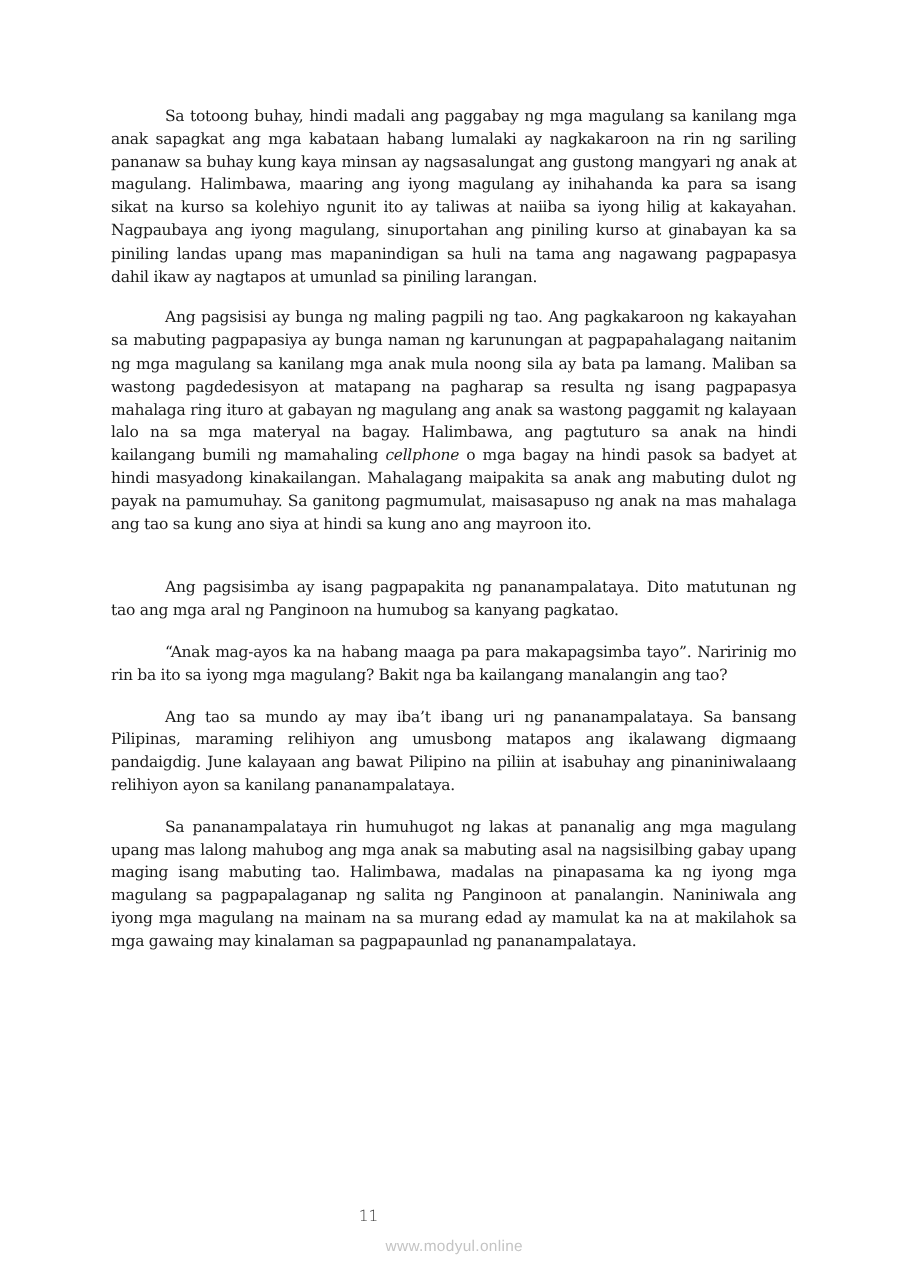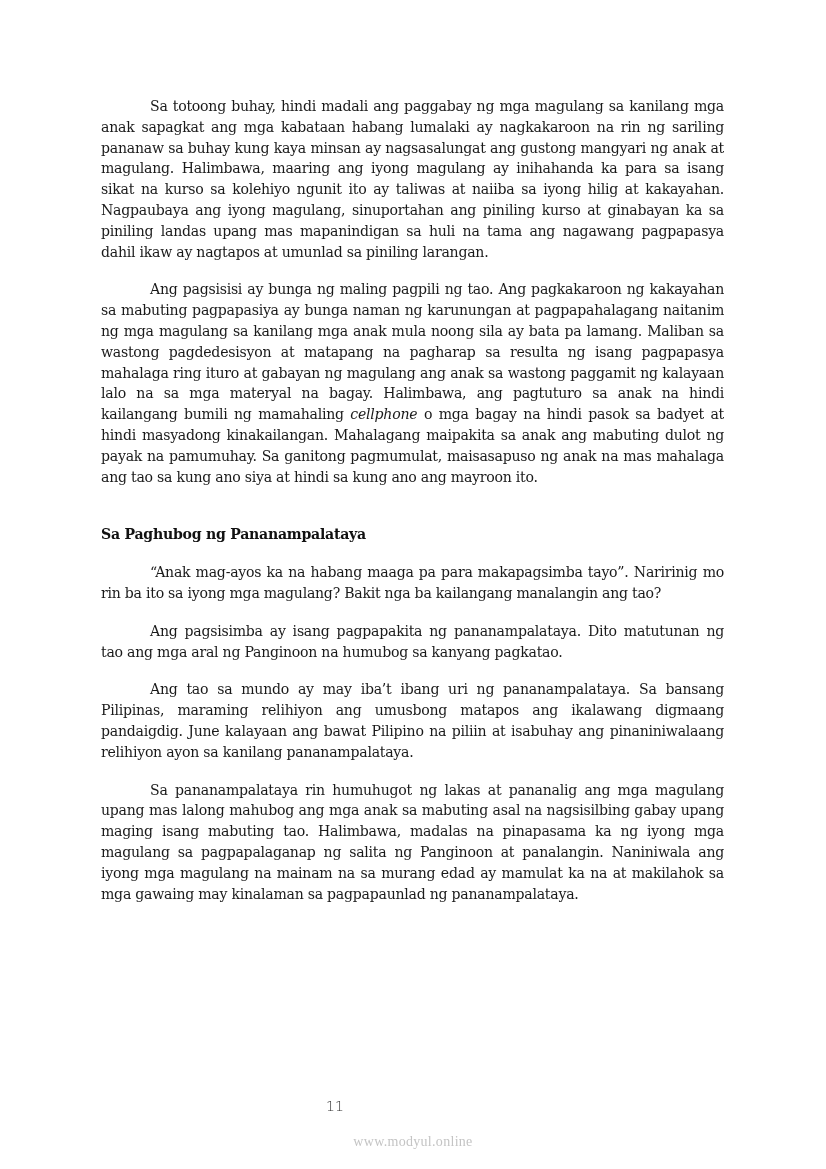--- a/index.html
+++ b/index.html
@@ -53,41 +53,39 @@
       font-size: 14px;
       color: #333333;
       font-weight: 300;
     }
     .watermark {
       position: absolute;
       left: 0;
       width: 826px;
       top: 1124px;
       text-align: center;
-      font-family: Liberation Serif, serif;
+      font-family: Liberation Sans, sans-serif;
       font-size: 14px;
       color: #c4c4c4;
       letter-spacing: 0.3px;
-      margin-top: 10px;
     }
   </style>
 </head>
 <body>
 
 <div class="page">
   <section>
     <p class="para">Sa totoong buhay, hindi madali ang paggabay ng mga magulang sa kanilang mga anak sapagkat ang mga kabataan habang lumalaki ay nagkakaroon na rin ng sariling pananaw sa buhay kung kaya minsan ay nagsasalungat ang gustong mangyari ng anak at magulang. Halimbawa, maaring ang iyong magulang ay inihahanda ka para sa isang sikat na kurso sa kolehiyo ngunit ito ay taliwas at naiiba sa iyong hilig at kakayahan. Nagpaubaya ang iyong magulang, sinuportahan ang piniling kurso at ginabayan ka sa piniling landas upang mas mapanindigan sa huli na tama ang nagawang pagpapasya dahil ikaw ay nagtapos at umunlad sa piniling larangan.</p>
     <p class="para"><span>Ang pagsisisi ay bunga ng maling pagpili ng tao. Ang pagkakaroon ng kakayahan sa mabuting pagpapasiya ay bunga naman ng karunungan at pagpapahalagang naitanim ng mga magulang sa kanilang mga anak mula noong sila ay bata pa lamang. Maliban sa wastong pagdedesisyon at matapang na pagharap sa resulta ng isang pagpapasya mahalaga ring ituro at gabayan ng magulang ang anak sa wastong paggamit ng kalayaan lalo na sa mga materyal na bagay. Halimbawa, ang pagtuturo sa anak na hindi kailangang bumili ng mamahaling </span><em>cellphone</em><span> o mga bagay na hindi pasok sa badyet at hindi masyadong kinakailangan. Mahalagang maipakita sa anak ang mabuting dulot ng payak na pamumuhay. Sa ganitong pagmumulat, maisasapuso ng anak na mas mahalaga ang tao sa kung ano siya at hindi sa kung ano ang mayroon ito.</span></p>
   </section>
 
   <div class="gap-before-heading"></div>
 
   <section>
-    <h2 class="section-heading">Sa Paghubog ng Pananampalataya</h2>
+    <p class="para">Ang pagsisimba ay isang pagpapakita ng pananampalataya. Dito matutunan ng tao ang mga aral ng Panginoon na humubog sa kanyang pagkatao.</p>
     <p class="para">“Anak mag-ayos ka na habang maaga pa para makapagsimba tayo”.  Naririnig mo rin ba ito sa iyong mga magulang? Bakit nga ba kailangang manalangin ang tao?</p>
-    <p class="para">Ang pagsisimba ay isang pagpapakita ng pananampalataya. Dito matutunan ng tao ang mga aral ng Panginoon na humubog sa kanyang pagkatao.</p>
     <p class="para">Ang tao sa mundo ay may iba’t ibang uri ng pananampalataya. Sa bansang Pilipinas, maraming relihiyon ang umusbong matapos ang ikalawang digmaang pandaigdig. June kalayaan ang bawat Pilipino na piliin at isabuhay ang pinaniniwalaang relihiyon ayon sa kanilang pananampalataya.</p>
     <p class="para">Sa pananampalataya rin humuhugot ng lakas at pananalig ang mga magulang upang mas lalong mahubog ang mga anak sa mabuting asal na nagsisilbing gabay upang maging isang mabuting tao. Halimbawa, madalas na pinapasama ka ng iyong mga magulang sa pagpapalaganap ng salita ng Panginoon at panalangin. Naniniwala ang iyong mga magulang na mainam na sa murang edad ay mamulat ka na at makilahok sa mga gawaing may kinalaman sa pagpapaunlad ng pananampalataya.</p>
   </section>
 </div>
 
 <div class="page-number">11</div>
 <div class="watermark">www.modyul.online</div>
 
 </body></html>

